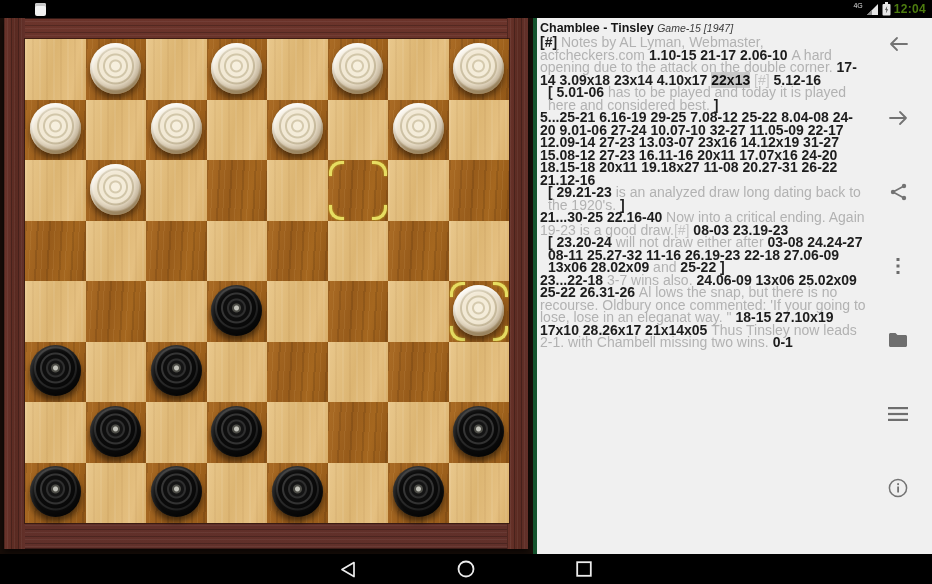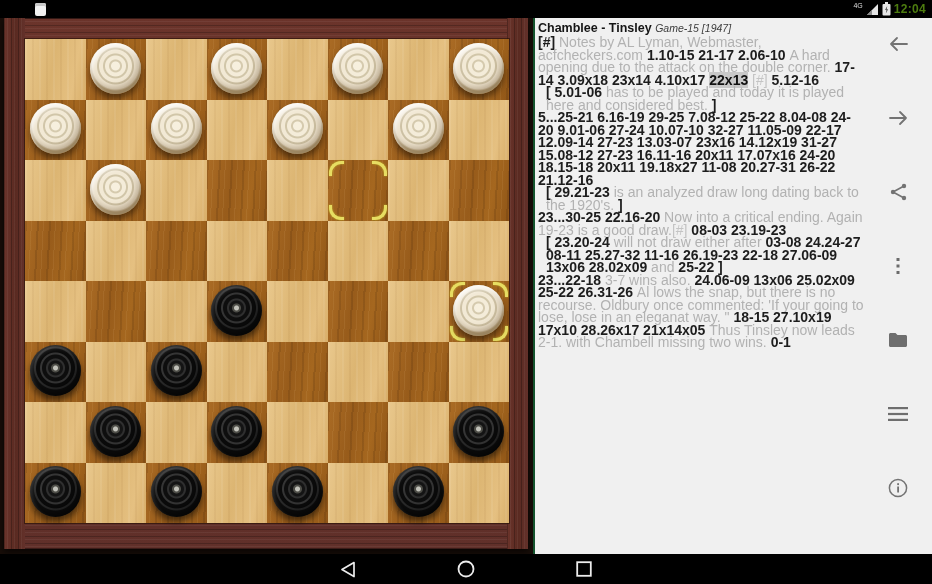--- a/index.html
+++ b/index.html
@@ -47,21 +47,21 @@
     box-shadow: 0 5px 6px rgba(0,0,0,.55), inset 2px 3px 4px rgba(255,255,255,.16), inset -3px -6px 8px rgba(0,0,0,.65); }
   .hl-corner { position:absolute; width:15px; height:15px; border:0 solid #e7dd62;
     filter: drop-shadow(0 0 1px rgba(190,180,40,.9)); }
   .hl-corner.tl { left:1px; top:1px; border-top-width:3px; border-left-width:3px; border-top-left-radius:12px; }
   .hl-corner.tr { right:1px; top:1px; border-top-width:3px; border-right-width:3px; border-top-right-radius:12px; }
   .hl-corner.bl { left:1px; bottom:1px; border-bottom-width:3px; border-left-width:3px; border-bottom-left-radius:12px; }
   .hl-corner.br { right:1px; bottom:1px; border-bottom-width:3px; border-right-width:3px; border-bottom-right-radius:12px; }
 
   
   .panel { position:absolute; left:533px; top:18px; width:399px; height:536px; background:#f0f0f0;
-    border-left:2px solid #14532d; }
+    border-left:4px solid #14532d; }
   .notation-wrap { position:absolute; left:3px; top:3px; width:327px; }
   .title-line { font-size:12.5px; line-height:15px; color:#151515; }
   .title-players { font-weight:bold; }
   .title-info { font-style:italic; font-size:10.5px; color:#3c3c3c; }
   .para { font-size:14px; line-height:12.5px; color:#1d1d1d; }
   .para.variation { padding-left:8px; }
   .seg-move { font-weight:bold; color:#1d1d1d; }
   .seg-move-selected { font-weight:bold; color:#111; background:#c8c8c8; }
   .seg-note { color:#b2b2b2; }
   .seg-marker { color:#c4c4c4; }
@@ -226,21 +226,21 @@
     <div class="notation-wrap">
       <div class="title-line">
         <span class="title-players">Chamblee - Tinsley</span>
         <span class="title-info">Game-15 [1947]</span>
       </div>
       <div id="notation">
           <div class="para main"><span class="seg-move">[#] </span><span class="seg-note">Notes by AL Lyman, Webmaster, acfcheckers.com </span><span class="seg-move">1.10-15 21-17 2.06-10 </span><span class="seg-note">A hard opening due to the attack on the double corner. </span><span class="seg-move">17-14 3.09x18 23x14 4.10x17 </span><span class="seg-move-selected">22x13</span><span class="seg-note"> </span><span class="seg-marker">[#]</span><span class="seg-move"> 5.12-16</span></div>
           <div class="para variation"><span class="seg-move">[ 5.01-06 </span><span class="seg-note">has to be played and today it is played here and considered best. </span><span class="seg-move">]</span></div>
           <div class="para main"><span class="seg-move">5...25-21 6.16-19 29-25 7.08-12 25-22 8.04-08 24-20 9.01-06 27-24 10.07-10 32-27 11.05-09 22-17 12.09-14 27-23 13.03-07 23x16 14.12x19 31-27 15.08-12 27-23 16.11-16 20x11 17.07x16 24-20 18.15-18 20x11 19.18x27 11-08 20.27-31 26-22 21.12-16</span></div>
           <div class="para variation"><span class="seg-move">[ 29.21-23 </span><span class="seg-note">is an analyzed draw long dating back to the 1920's. </span><span class="seg-move">]</span></div>
-          <div class="para main"><span class="seg-move">23...30-25 22.16-20 </span><span class="seg-note">Now into a critical ending. Again 19-23 is a good draw.</span><span class="seg-marker">[#]</span><span class="seg-move"> 08-03 23.19-23</span></div>
+          <div class="para main"><span class="seg-move">21...30-25 22.16-40 </span><span class="seg-note">Now into a critical ending. Again 19-23 is a good draw.</span><span class="seg-marker">[#]</span><span class="seg-move"> 08-03 23.19-23</span></div>
           <div class="para variation"><span class="seg-move">[ 23.20-24 </span><span class="seg-note">will not draw either after </span><span class="seg-move">03-08 24.24-27 08-11 25.27-32 11-16 26.19-23 22-18 27.06-09 13x06 28.02x09 </span><span class="seg-note">and </span><span class="seg-move">25-22 ]</span></div>
           <div class="para main"><span class="seg-move">23...22-18 </span><span class="seg-note">3-7 wins also. </span><span class="seg-move">24.06-09 13x06 25.02x09 25-22 26.31-26 </span><span class="seg-note">Al lows the snap, but there is no recourse. Oldbury once commented: 'If your going to lose, lose in an eleganat way. " </span><span class="seg-move">18-15 27.10x19 17x10 28.26x17 21x14x05 </span><span class="seg-note">Thus Tinsley now leads 2-1. with Chambell missing two wins. </span><span class="seg-move">0-1</span></div>
         </div>
     </div>
 
     <div class="rail">
       <button class="tool-btn">
         <svg width="19" height="16" viewBox="0 0 19 16">
           <path d="M18 8 L2 8 M8 2 L2 8 L8 14" stroke="#737373" stroke-width="1.8" fill="none" stroke-linecap="round" stroke-linejoin="round"></path>
         </svg>

